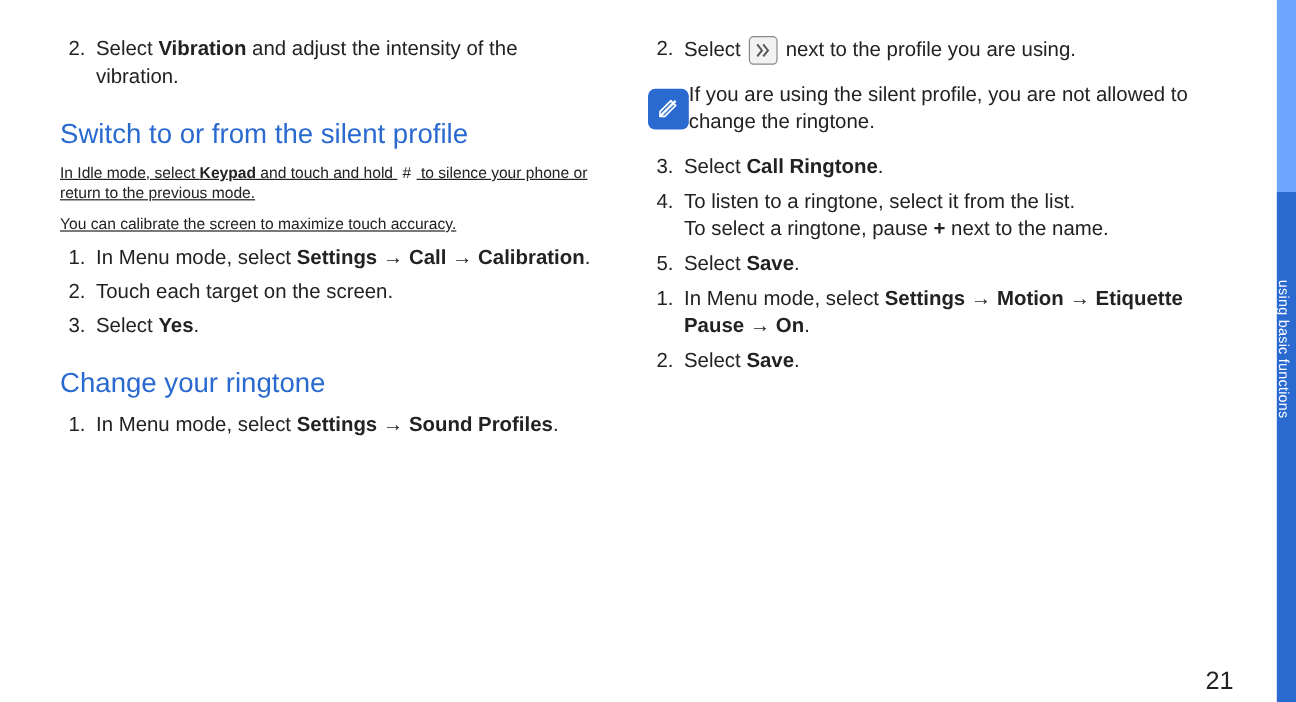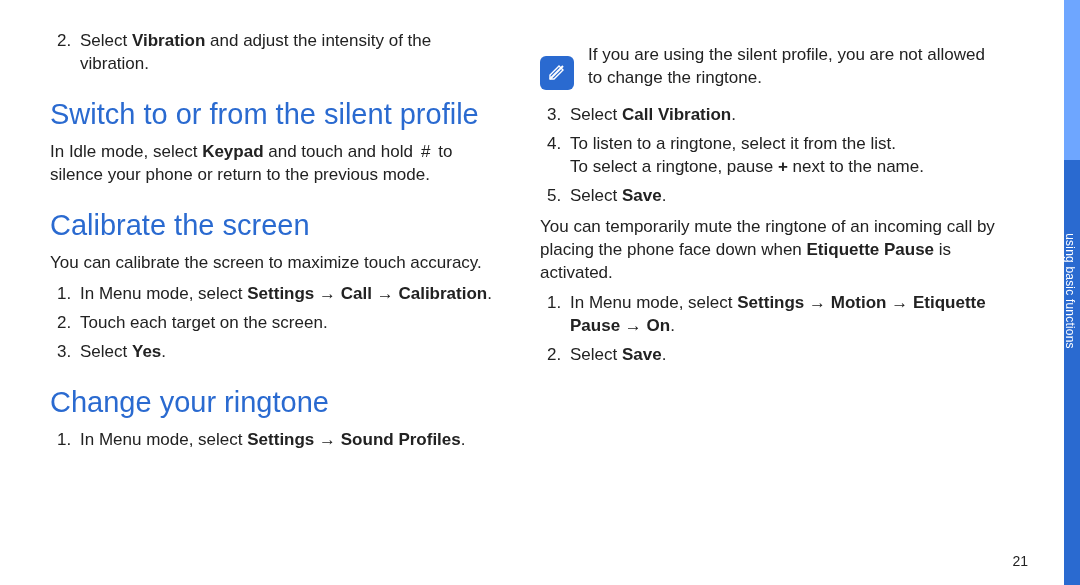--- a/index.html
+++ b/index.html
@@ -23,43 +23,43 @@
   }
   .col {
     width: 450px;
   }
   .col2 {
     width: 460px;
   }
   h2.section {
     color: #2a6ad0;
     font-weight: 400;
-    font-size: 29px;
+    font-size: 23px;
     margin: 22px 0 10px 0;
   }
   ol {
     margin: 0;
     padding-left: 26px;
   }
   ol li {
     font-size: 17px;
     line-height: 1.35;
     margin-bottom: 6px;
     padding-left: 4px;
   }
   p.para {
-    font-size: 17px;
+    font-size: 13px;
     line-height: 1.35;
     margin: 8px 0;
+    text-decoration: underline;
   }
   b { font-weight: 600; }
   .note-row {
     display: flex;
-    align-items: flex-end;
-    gap: 14px;
+    align-items: center;
     margin: 14px 0 14px 0;
   }
   .note-icon {
     width: 34px;
     height: 34px;
     border-radius: 6px;
     background: #2a6ad0;
     color: #fff;
     display: flex;
     align-items: center;
@@ -106,22 +106,22 @@
     width: 180px;
     color: #fff;
     font-size: 12px;
     transform: rotate(90deg);
     text-align: center;
     letter-spacing: 0.2px;
   }
   .pagenum {
     position: absolute;
     right: 52px;
-    bottom: 16px;
-    font-size: 14px;
+    bottom: 5px;
+    font-size: 21px;
   }
 </style>
 </head>
 <body>
 
 <div class="side-tab-top"></div>
 <div class="side-tab-main"></div>
 <div class="side-label">using basic functions</div>
 
 <div class="page">
@@ -132,21 +132,20 @@
       <li>
         <span>Select </span><b>Vibration</b><span> and adjust the intensity of the vibration.</span>
       </li>
     </ol>
 
     <h2 class="section">Switch to or from the silent profile</h2>
     <p class="para">
       <span>In Idle mode, select </span><b>Keypad</b><span> and touch and hold </span><span class="pound">#</span><span> to silence your phone or return to the previous mode.</span>
     </p>
 
-    <h2 class="section">Calibrate the screen</h2>
     <p class="para">You can calibrate the screen to maximize touch accuracy.</p>
     <ol>
       <li>
         <span>In Menu mode, select </span><b>Settings</b><span> → </span><b>Call</b><span> → </span><b>Calibration</b><span>.</span>
       </li>
       <li>Touch each target on the screen.</li>
       <li>
         <span>Select </span><b>Yes</b><span>.</span>
       </li>
     </ol>
@@ -155,47 +154,56 @@
     <ol>
       <li>
         <span>In Menu mode, select </span><b>Settings</b><span> → </span><b>Sound Profiles</b><span>.</span>
       </li>
     </ol>
 
   </div>
 
   <div class="col2">
 
+    <ol start="2">
+      <li>
+        <span>Select </span>
+        <span class="inline-icon">
+          <svg width="14" height="14" viewBox="0 0 14 14">
+            <path d="M2 2 L6 7 L2 12" stroke="#555" stroke-width="1.6" fill="none"></path>
+            <path d="M7 2 L11 7 L7 12" stroke="#555" stroke-width="1.6" fill="none"></path>
+          </svg>
+        </span>
+        <span> next to the profile you are using.</span>
+      </li>
+    </ol>
 
     <div class="note-row">
       <div class="note-icon">
         <svg width="20" height="20" viewBox="0 0 20 20">
           <path d="M3 16 L16 3" stroke="#fff" stroke-width="2" fill="none"></path>
           <path d="M3 16 L7 16 L16 7 L12 3 L3 12 Z" stroke="#fff" stroke-width="1.4" fill="none"></path>
         </svg>
       </div>
       <div class="note-text">If you are using the silent profile, you are not allowed to change the ringtone.</div>
     </div>
 
     <ol start="3">
       <li>
-        <span>Select </span><b>Call Vibration</b><span>.</span>
+        <span>Select </span><b>Call Ringtone</b><span>.</span>
       </li>
       <li>
         <span>To listen to a ringtone, select it from the list.</span><br>
         <span>To select a ringtone, pause </span><b>+</b><span> next to the name.</span>
       </li>
       <li>
         <span>Select </span><b>Save</b><span>.</span>
       </li>
     </ol>
 
-    <p class="para">
-      <span>You can temporarily mute the ringtone of an incoming call by placing the phone face down when </span><b>Etiquette Pause</b><span> is activated.</span>
-    </p>
     <ol>
       <li>
         <span>In Menu mode, select </span><b>Settings</b><span> → </span><b>Motion</b><span> → </span><b>Etiquette Pause</b><span> → </span><b>On</b><span>.</span>
       </li>
       <li>
         <span>Select </span><b>Save</b><span>.</span>
       </li>
     </ol>
 
   </div>

